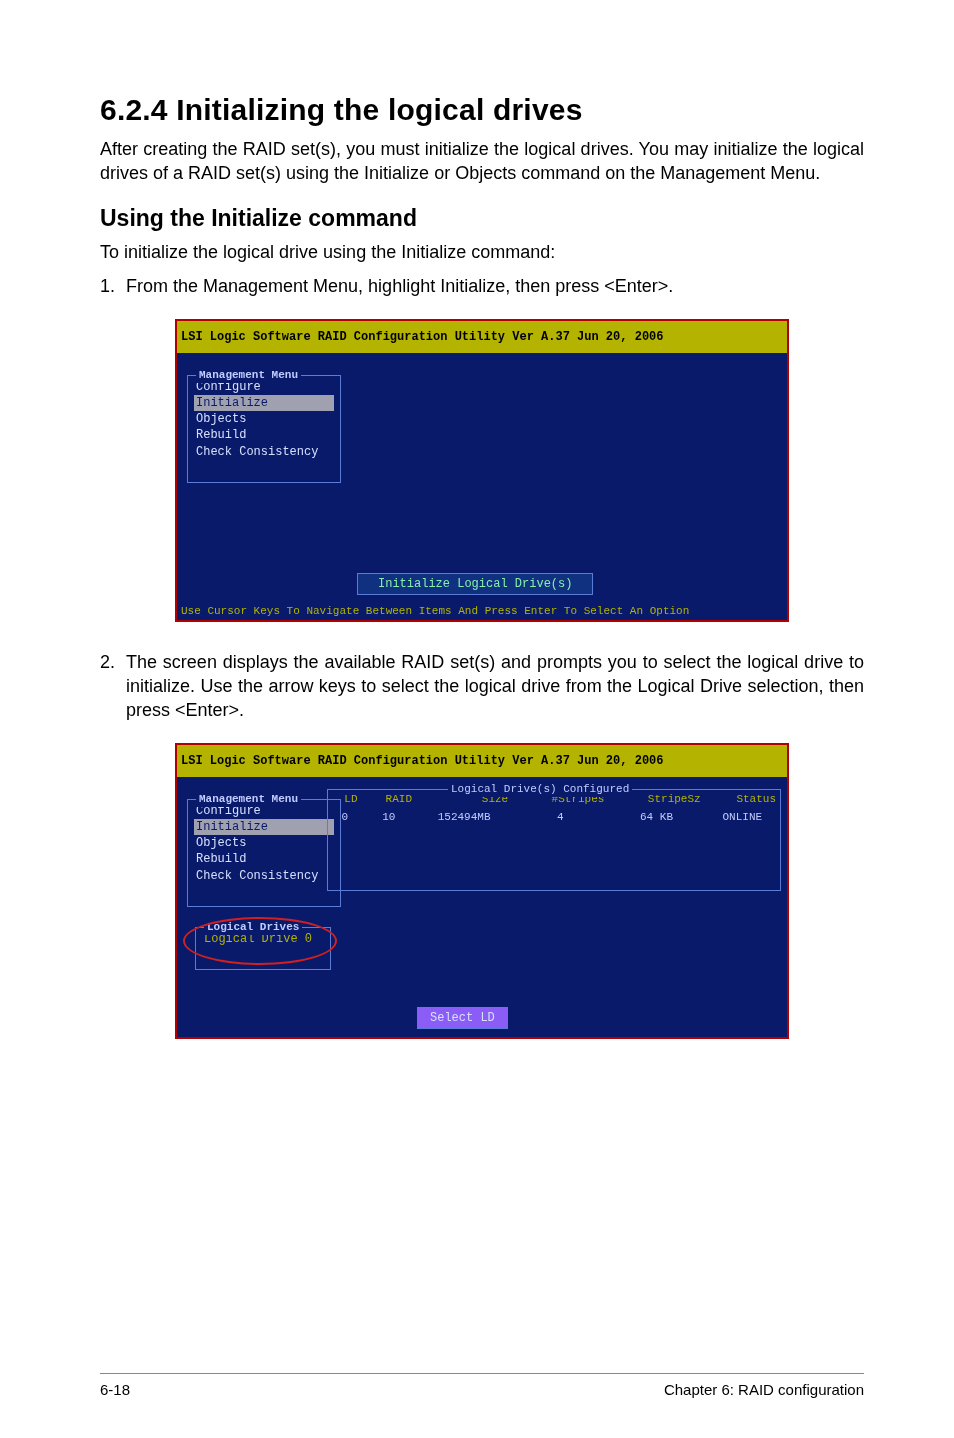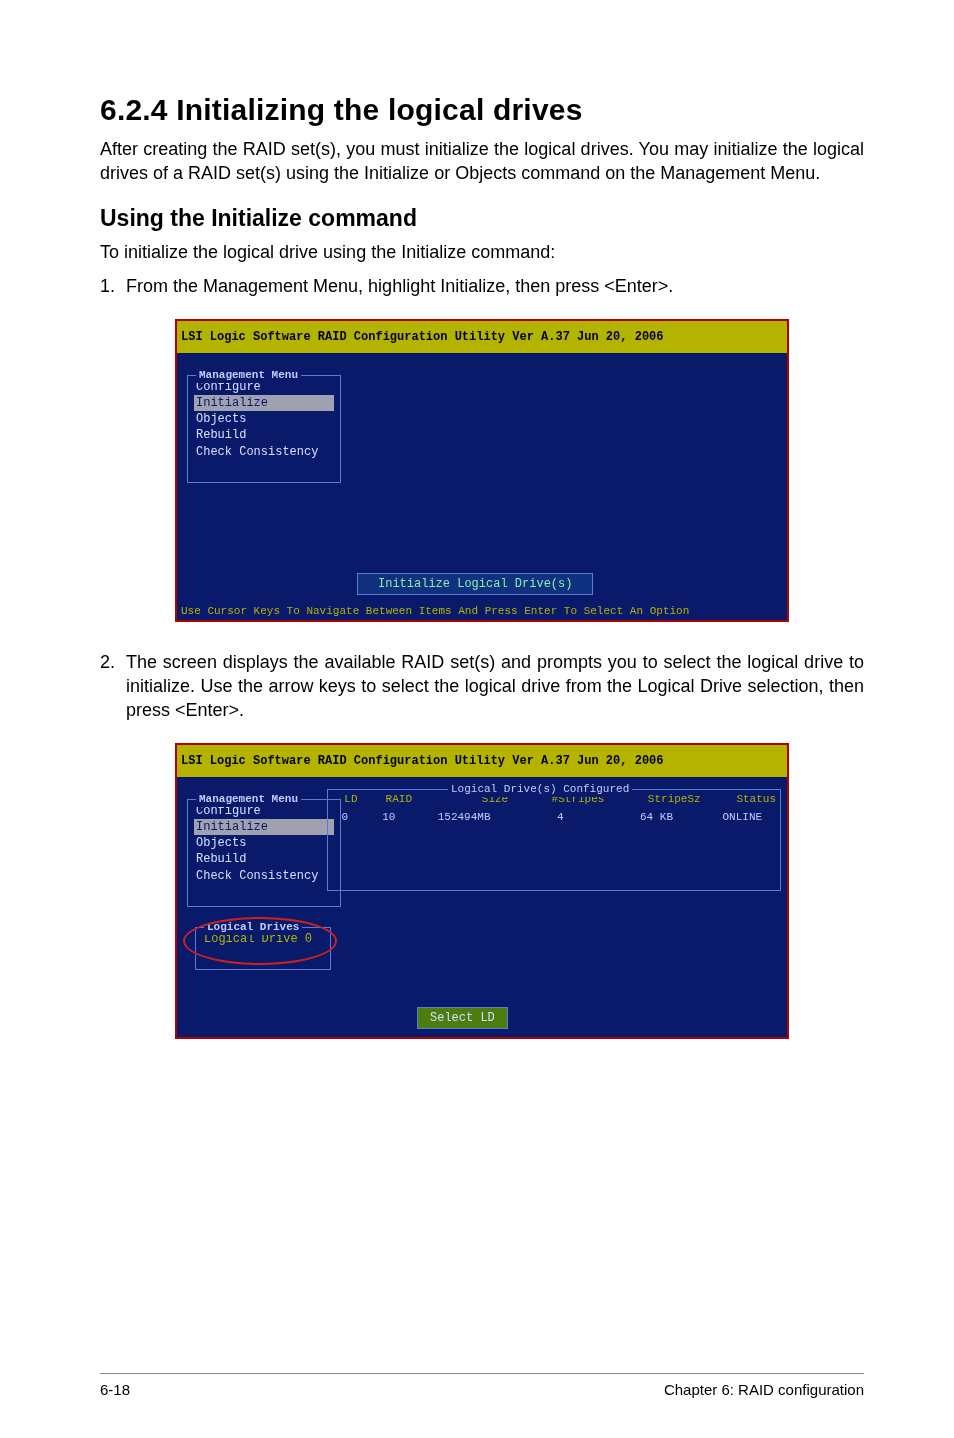--- a/index.html
+++ b/index.html
@@ -158,21 +158,21 @@
     border: 2px solid #d02020;
     border-radius: 50%;
     width: 150px;
     height: 44px;
     pointer-events: none;
   }
 
   .selectld {
     position: absolute;
     border: 1px solid #5a7bd6;
-    background: #4d7c0f;
+    background: #8b5cf6;
     color: #d6e0ff;
     padding: 2px 12px;
     white-space: nowrap;
   }
 
   .page-footer {
     position: absolute;
     bottom: 38px;
     left: 100px;
     right: 90px;

